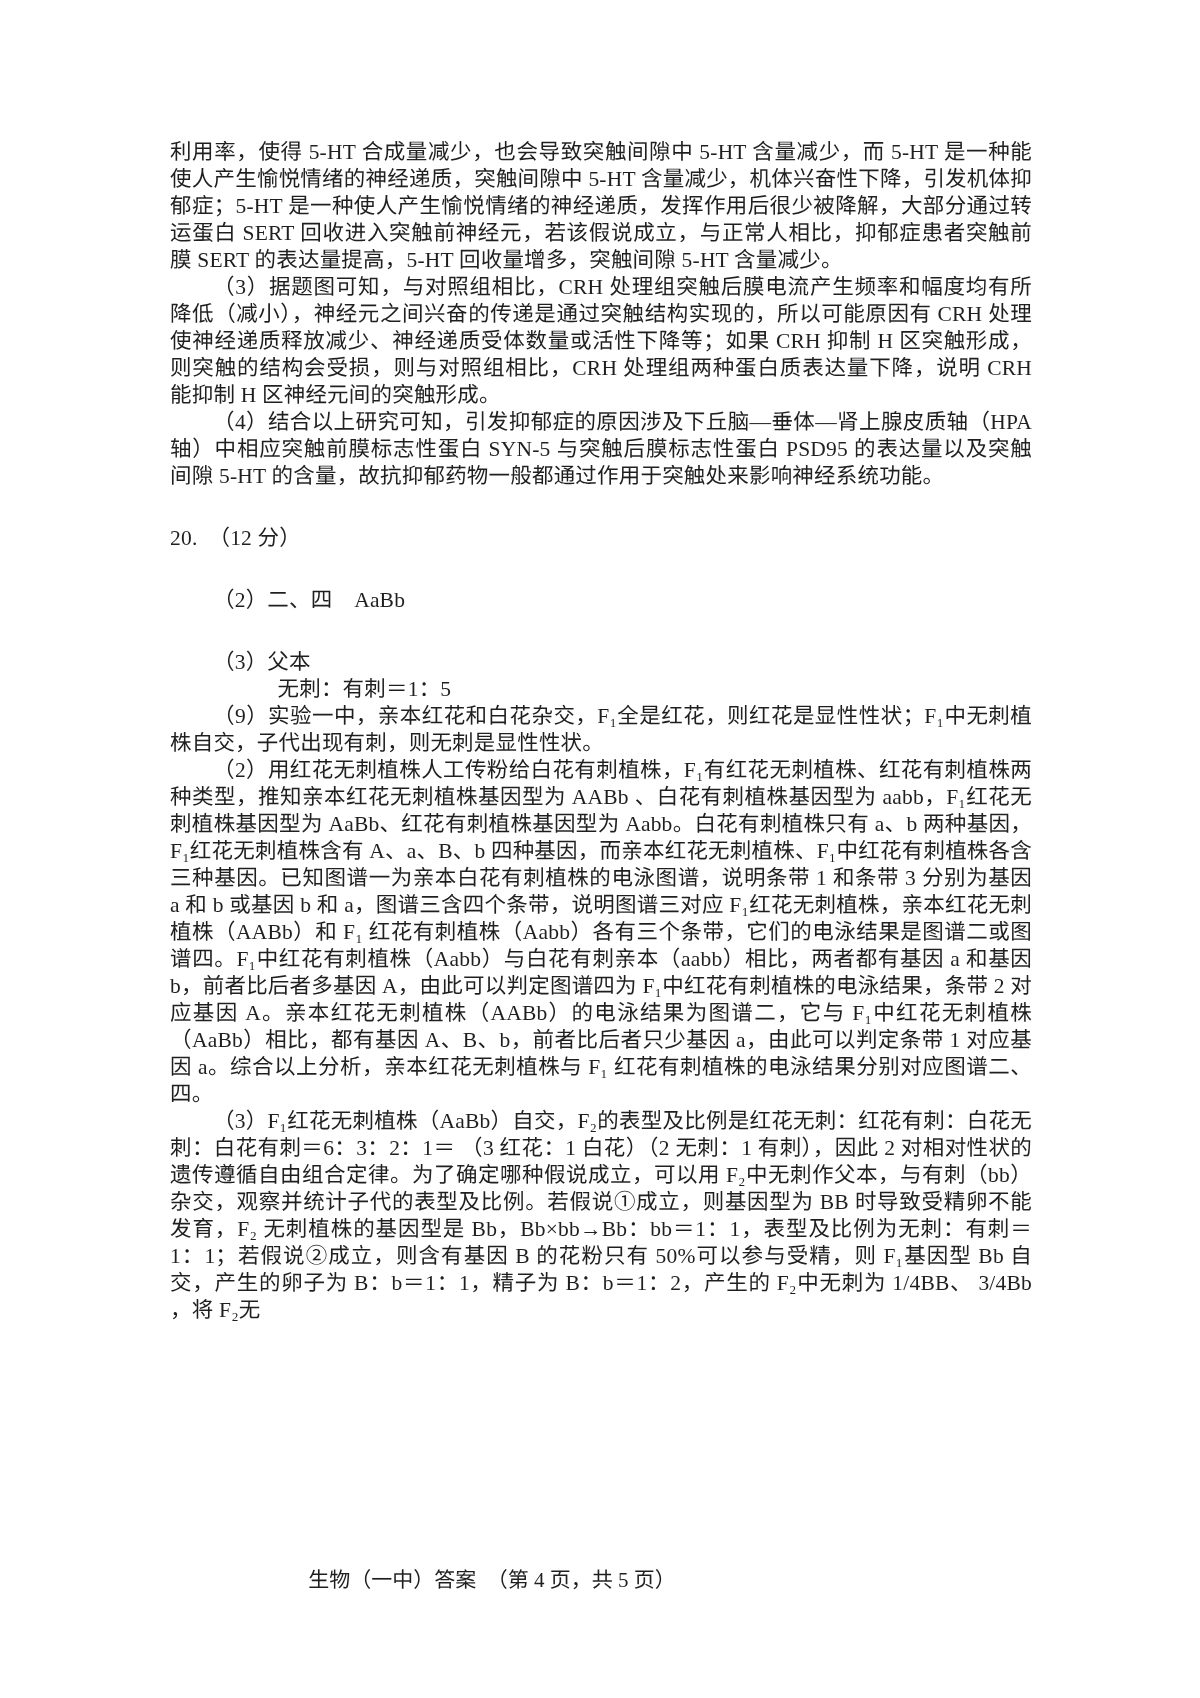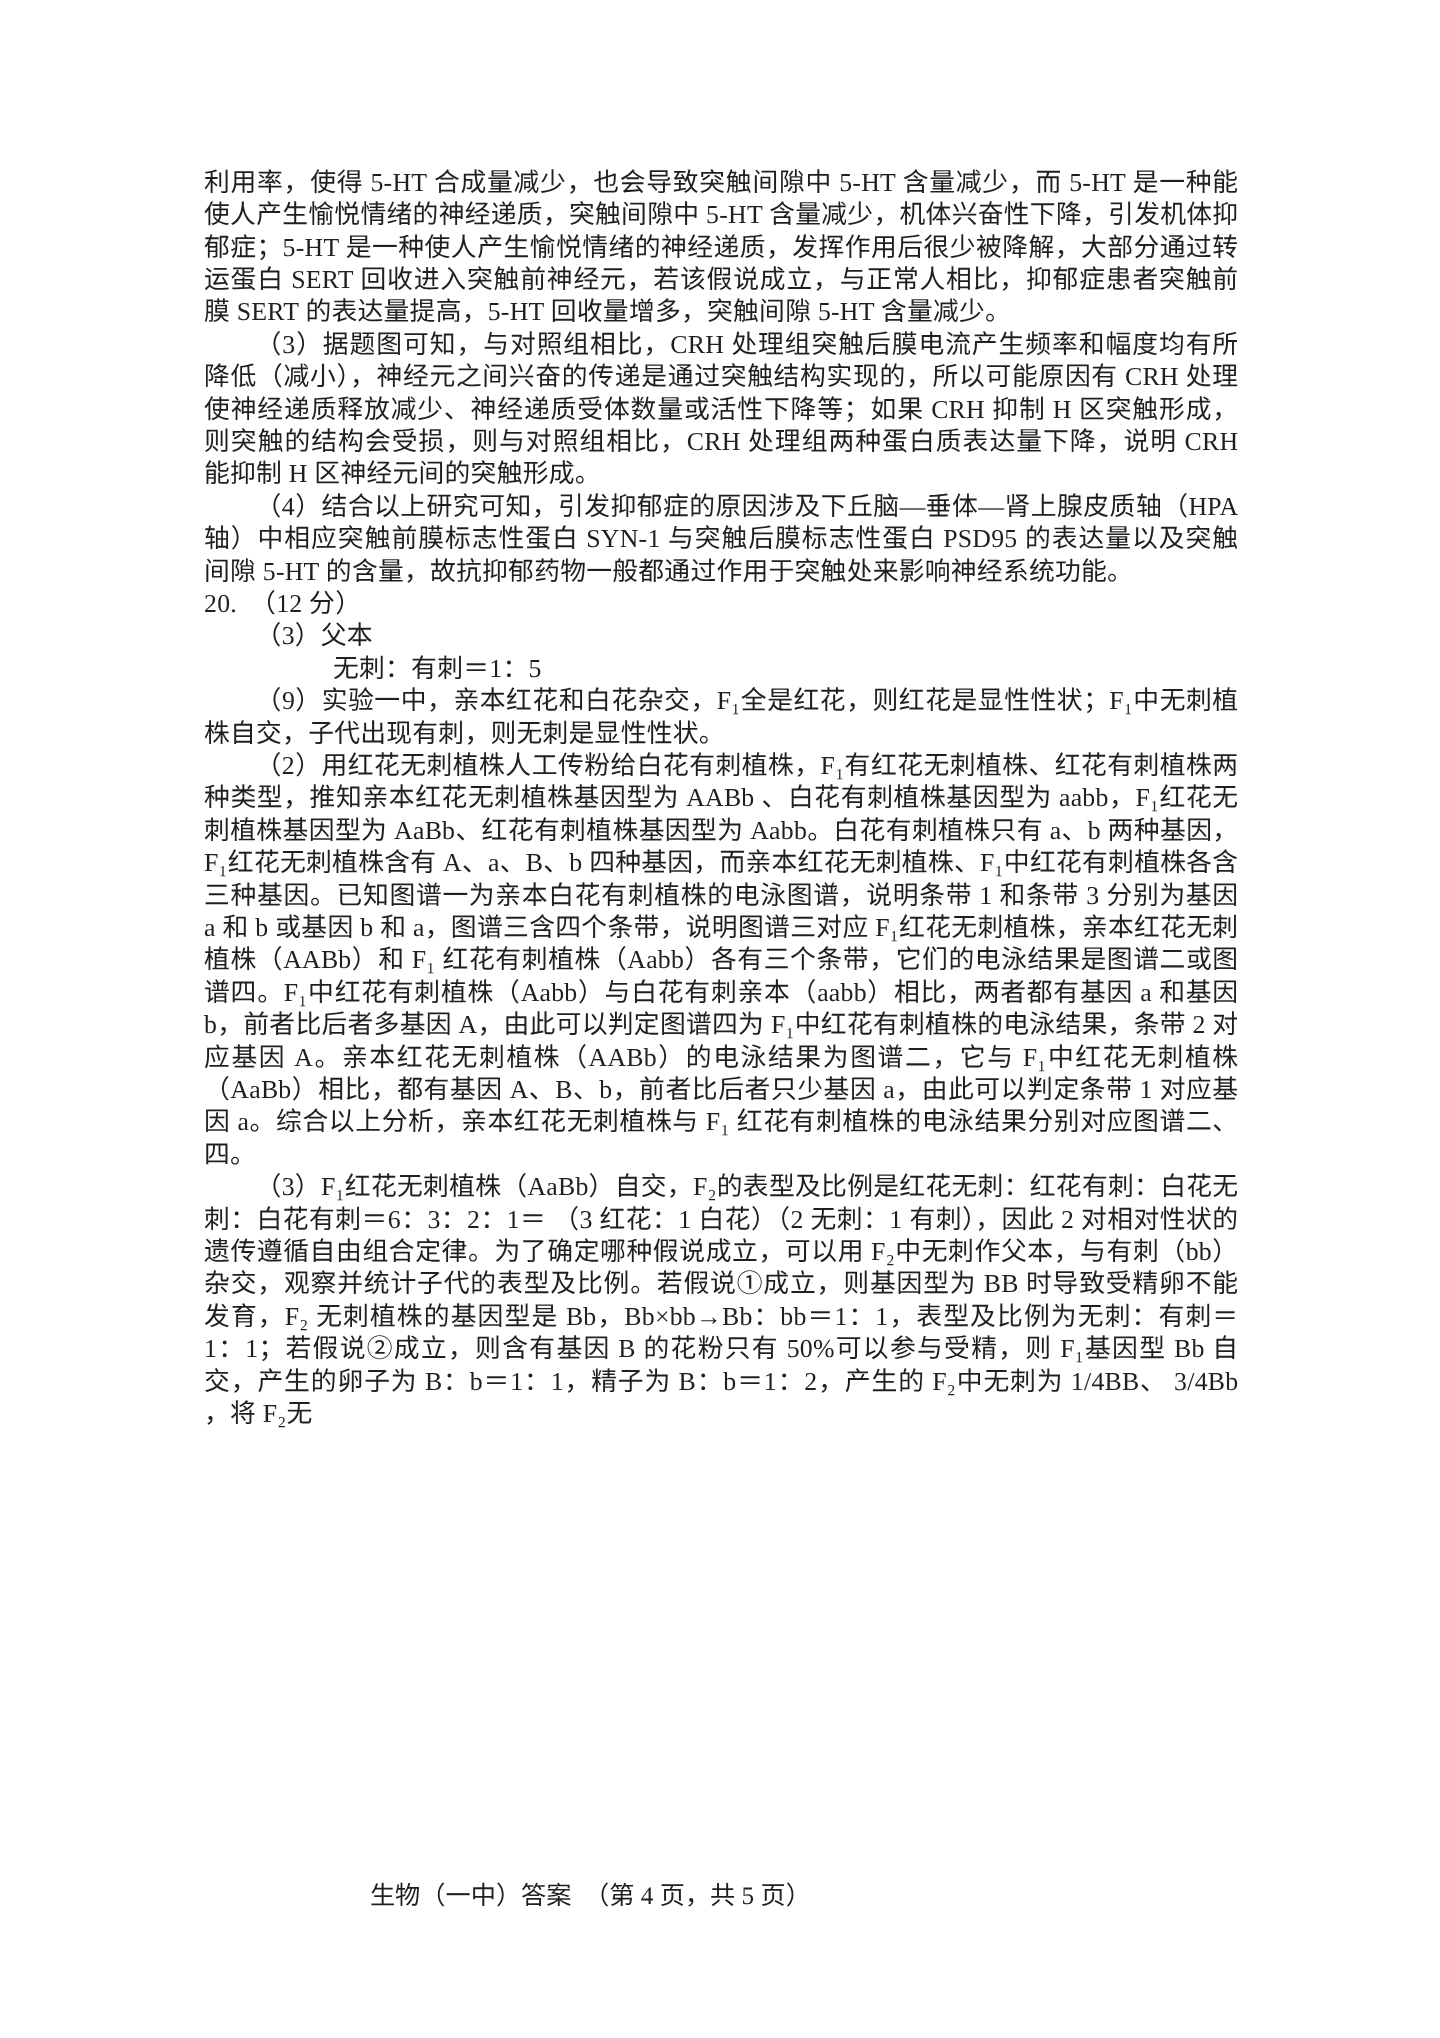--- a/index.html
+++ b/index.html
@@ -33,20 +33,21 @@
   }
   .indent {
     text-indent: 2em;
   }
   .ratio {
     text-indent: 5em;
     text-align: left;
   }
   .heading {
     text-align: left;
+    margin-top: 35px;
   }
   .page-footer {
     position: absolute;
     left: 0;
     top: 1564px;
     width: 984px;
     text-align: center;
     font-size: 21px;
     line-height: 32px;
     color: #1f1f1f;
@@ -56,25 +57,26 @@
 <body>
 
 <div class="page">
 
   <main class="content">
 
     <p class="para">利用率，使得 5-HT 合成量减少，也会导致突触间隙中 5-HT 含量减少，而 5-HT 是一种能使人产生愉悦情绪的神经递质，突触间隙中 5-HT 含量减少，机体兴奋性下降，引发机体抑郁症；5-HT 是一种使人产生愉悦情绪的神经递质，发挥作用后很少被降解，大部分通过转运蛋白 SERT 回收进入突触前神经元，若该假说成立，与正常人相比，抑郁症患者突触前膜 SERT 的表达量提高，5-HT 回收量增多，突触间隙 5-HT 含量减少。</p>
 
     <p class="para indent">（3）据题图可知，与对照组相比，CRH 处理组突触后膜电流产生频率和幅度均有所降低（减小），神经元之间兴奋的传递是通过突触结构实现的，所以可能原因有 CRH 处理使神经递质释放减少、神经递质受体数量或活性下降等；如果 CRH 抑制 H 区突触形成，则突触的结构会受损，则与对照组相比，CRH 处理组两种蛋白质表达量下降，说明 CRH 能抑制 H 区神经元间的突触形成。</p>
 
-    <p class="para indent">（4）结合以上研究可知，引发抑郁症的原因涉及下丘脑—垂体—肾上腺皮质轴（HPA 轴）中相应突触前膜标志性蛋白 SYN-1 与突触后膜标志性蛋白 PSD95 的表达量以及突触间隙 5-HT 的含量，故抗抑郁药物一般都通过作用于突触处来影响神经系统功能。</p>
+    <p class="para indent">（4）结合以上研究可知，引发抑郁症的原因涉及下丘脑—垂体—肾上腺皮质轴（HPA 轴）中相应突触前膜标志性蛋白 SYN-5 与突触后膜标志性蛋白 PSD95 的表达量以及突触间隙 5-HT 的含量，故抗抑郁药物一般都通过作用于突触处来影响神经系统功能。</p>
 
     <p class="para heading">20.　（12 分）</p>
 
 
+    <p class="para indent heading">（2）二、四　AaBb</p>
 
     <p class="para indent heading">（3）父本</p>
 
     <p class="para ratio">无刺：有刺＝1：5</p>
 
 
 
     <p class="para indent">（9）实验一中，亲本红花和白花杂交，F₁全是红花，则红花是显性性状；F₁中无刺植株自交，子代出现有刺，则无刺是显性性状。</p>
 
     <p class="para indent">（2）用红花无刺植株人工传粉给白花有刺植株，F₁有红花无刺植株、红花有刺植株两种类型，推知亲本红花无刺植株基因型为 AABb 、白花有刺植株基因型为 aabb，F₁红花无刺植株基因型为 AaBb、红花有刺植株基因型为 Aabb。白花有刺植株只有 a、b 两种基因，F₁红花无刺植株含有 A、a、B、b 四种基因，而亲本红花无刺植株、F₁中红花有刺植株各含三种基因。已知图谱一为亲本白花有刺植株的电泳图谱，说明条带 1 和条带 3 分别为基因 a 和 b 或基因 b 和 a，图谱三含四个条带，说明图谱三对应 F₁红花无刺植株，亲本红花无刺植株（AABb）和 F₁ 红花有刺植株（Aabb）各有三个条带，它们的电泳结果是图谱二或图谱四。F₁中红花有刺植株（Aabb）与白花有刺亲本（aabb）相比，两者都有基因 a 和基因 b，前者比后者多基因 A，由此可以判定图谱四为 F₁中红花有刺植株的电泳结果，条带 2 对应基因 A。亲本红花无刺植株（AABb）的电泳结果为图谱二，它与 F₁中红花无刺植株（AaBb）相比，都有基因 A、B、b，前者比后者只少基因 a，由此可以判定条带 1 对应基因 a。综合以上分析，亲本红花无刺植株与 F₁ 红花有刺植株的电泳结果分别对应图谱二、四。</p>

